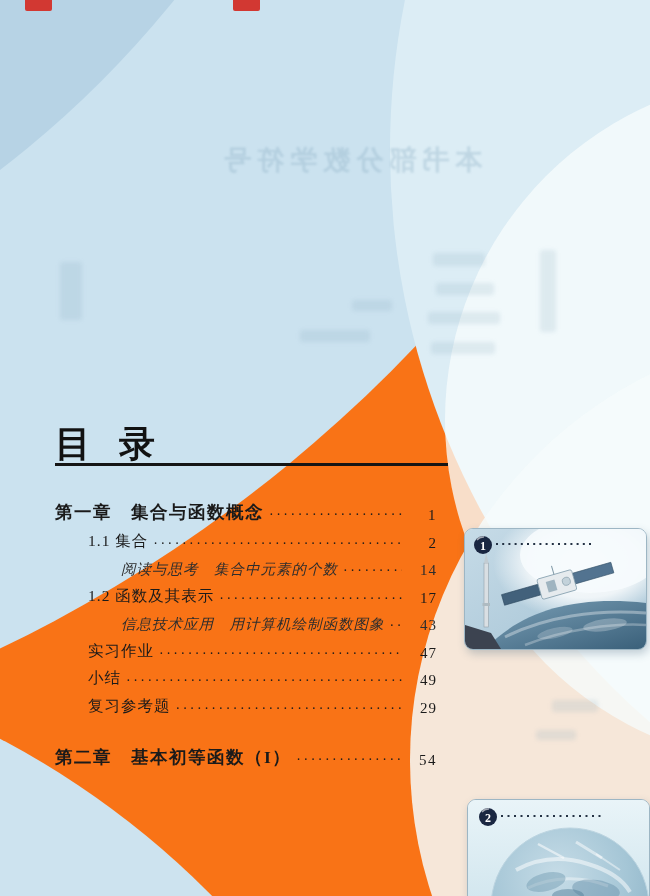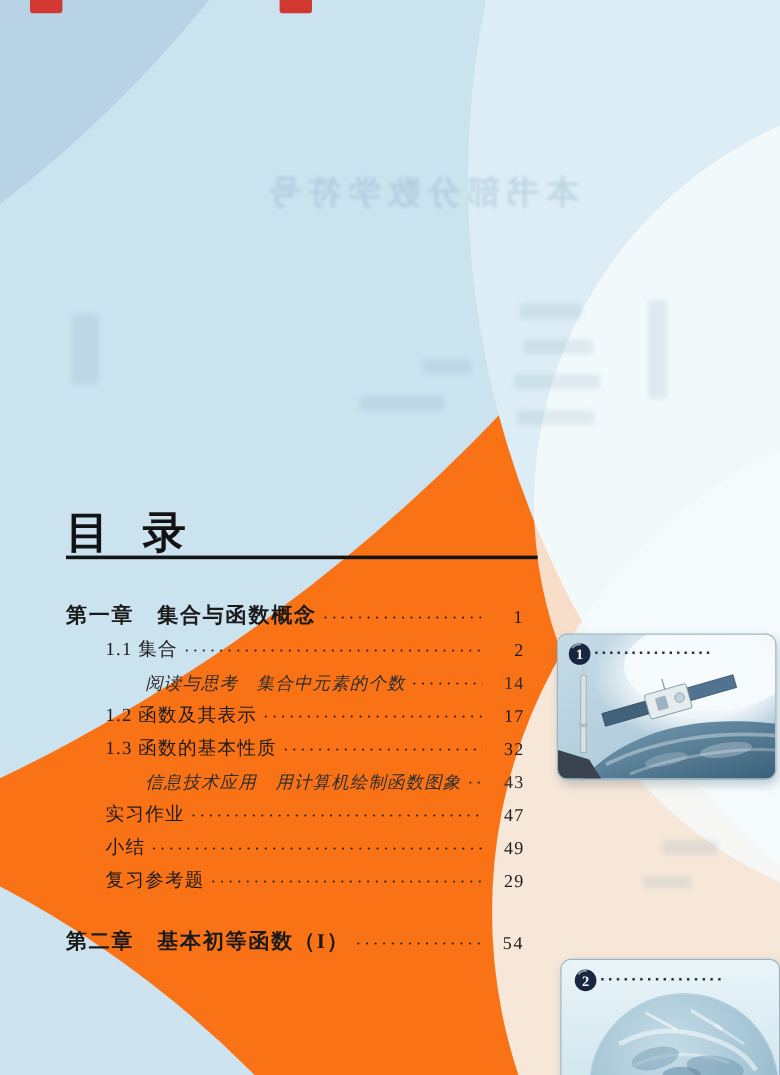--- a/index.html
+++ b/index.html
@@ -104,25 +104,20 @@
     </div>
     <div class="row reading">
       <span class="t">阅读与思考　集合中元素的个数</span>
       <div class="dots"></div>
       <span class="p">14</span>
     </div>
     <div class="row item">
       <span class="t">1.2 函数及其表示</span>
       <div class="dots"></div>
       <span class="p">17</span>
-    </div>
-    <div class="row item">
-      <span class="t">1.3 函数的基本性质</span>
-      <div class="dots"></div>
-      <span class="p">32</span>
     </div>
     <div class="row reading">
       <span class="t">信息技术应用　用计算机绘制函数图象</span>
       <div class="dots"></div>
       <span class="p">43</span>
     </div>
     <div class="row plain">
       <span class="t">实习作业</span>
       <div class="dots"></div>
       <span class="p">47</span>

